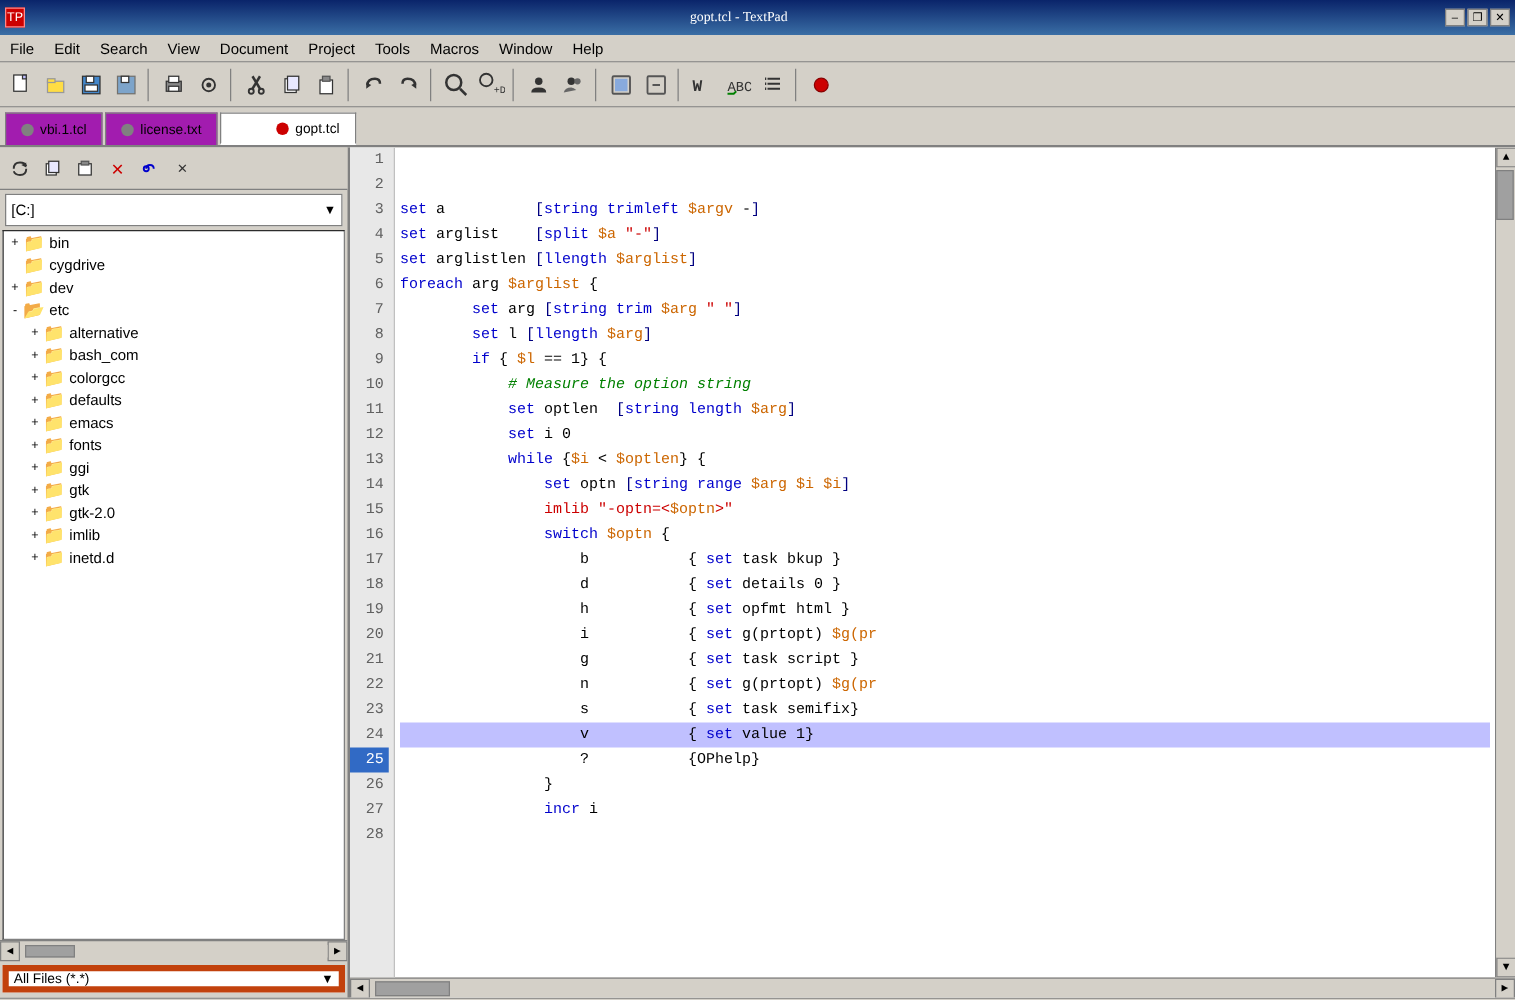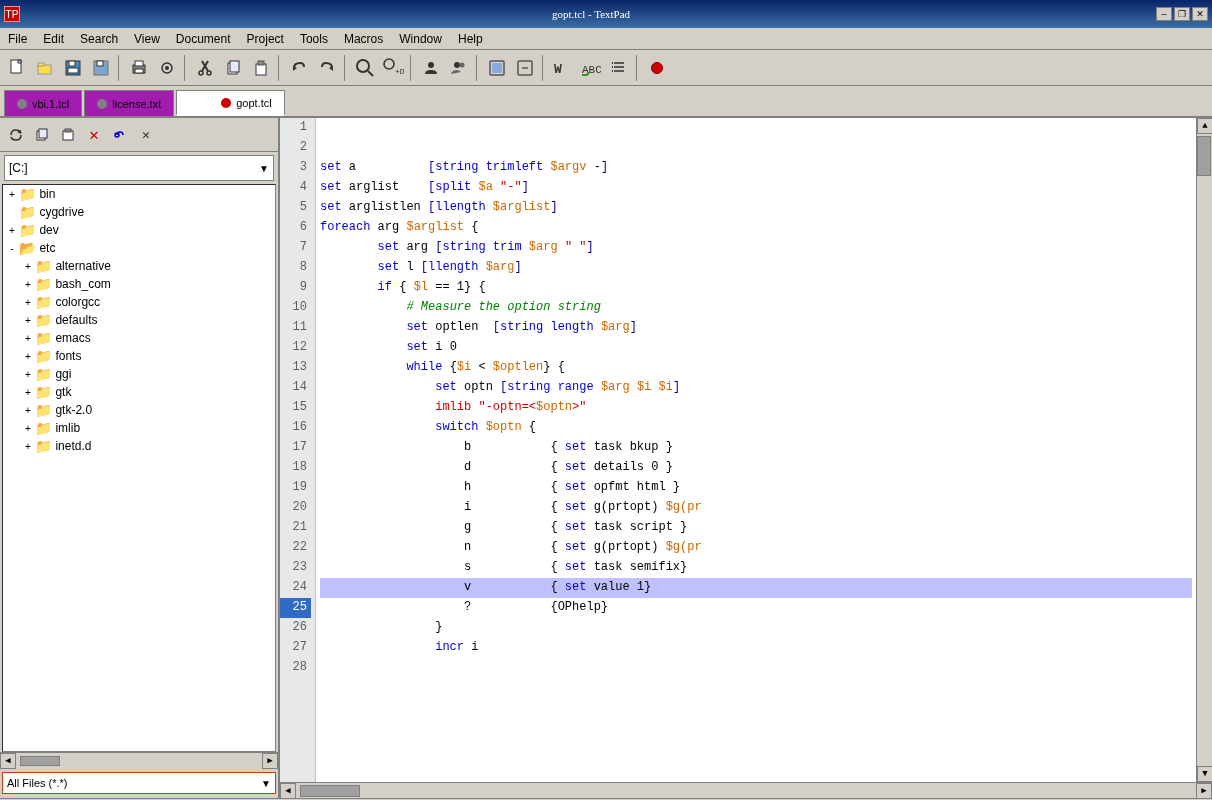--- a/index.html
+++ b/index.html
@@ -486,21 +486,21 @@
 
     <div class="tree-hscroll">
       <div class="hscroll-btn">◀</div>
       <div style="flex:1;height:10px;background:#d4d0c8;position:relative;">
           <div style="position:absolute;left:4px;top:0;width:40px;height:10px;background:#a0a0a0;border:1px solid #808080;"></div>
         </div>
       <div class="hscroll-btn">▶</div>
     </div>
 
     <div class="filter-bar">
-      <div class="filter-select" style="display:flex;align-items:center;flex:1;background:white;border:1px solid #c2410c;height:22px;padding:0 4px;">
+      <div class="filter-select" style="display:flex;align-items:center;flex:1;background:white;border:5px solid #c2410c;height:22px;padding:0 4px;">
         <span style="flex:1;font-family:Arial,sans-serif;font-size:11px;">All Files (*.*)</span>
         <span style="font-size:10px;">▼</span>
       </div>
     </div>
 
   </div>
 
   <div class="code-area">
     <div class="code-editor">
       <div class="line-numbers" id="line-numbers">

